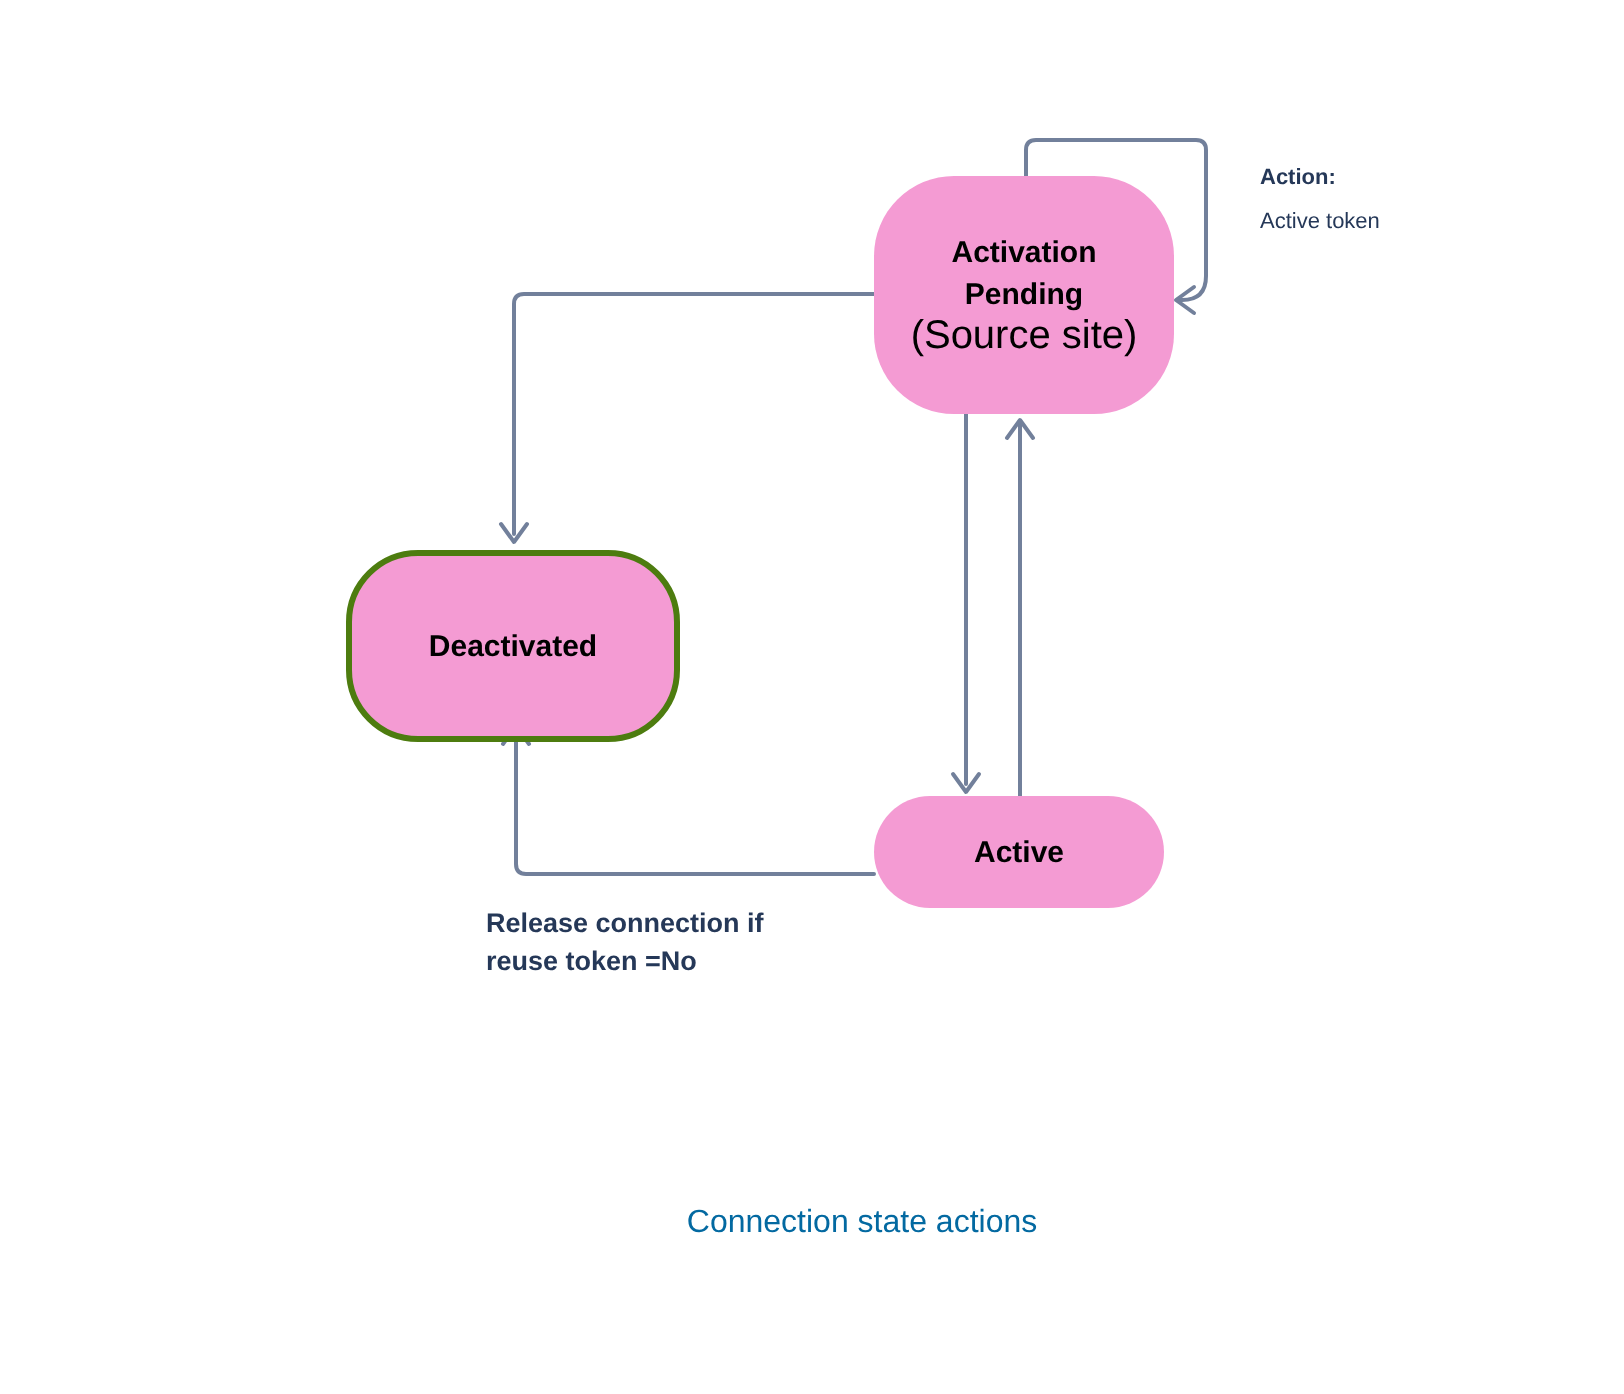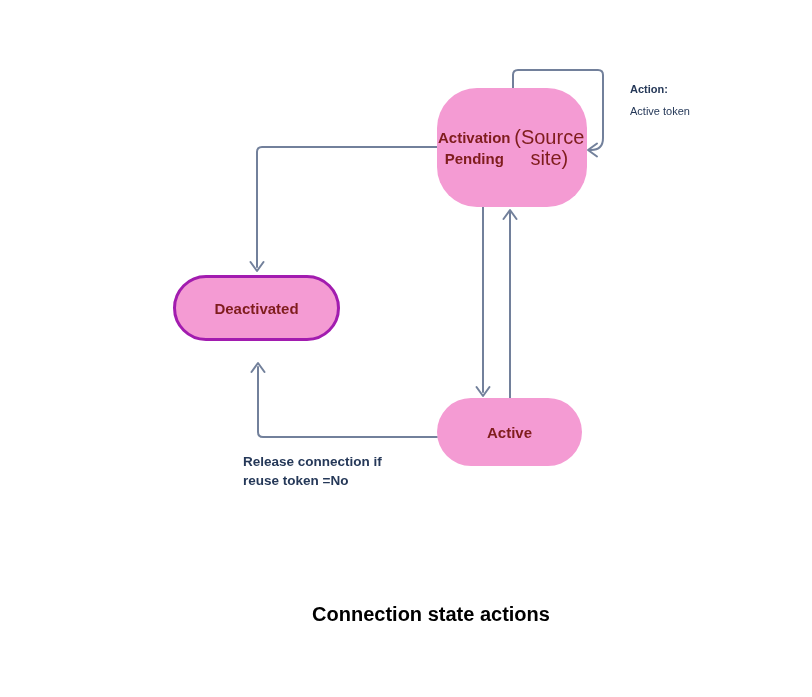--- a/index.html
+++ b/index.html
@@ -22,51 +22,51 @@
     fill: none;
     stroke: #72809B;
     stroke-width: 2;
     stroke-linecap: round;
     stroke-linejoin: round;
   }
   .node {
     position: absolute;
     background: #F49BD3;
     display: flex;
-    flex-direction: row;
+    flex-direction: column;
     align-items: center;
     justify-content: center;
     text-align: center;
-    color: #7f1d1d;
+    color: #000000;
   }
   .node-label {
     font-weight: bold;
     font-size: 15px;
     line-height: 21px;
   }
   .node-sublabel {
     font-weight: normal;
     font-size: 20px;
     line-height: 21px;
   }
   .node-activation-pending {
     left: 437px; top: 88px;
     width: 150px; height: 119px;
     border-radius: 40px;
   }
   .node-activation-pending .node-label { width: 112px; }
   .node-deactivated {
     left: 173px; top: 275px;
-    width: 167px; height: 66px;
+    width: 167px; height: 96px;
     border-radius: 36px;
-    border: 3px solid #a21caf;
+    border: 3px solid #4d7c0f;
   }
   .node-active {
     left: 437px; top: 398px;
-    width: 145px; height: 68px;
+    width: 145px; height: 56px;
     border-radius: 36px;
   }
   .edge-label {
     position: absolute;
     color: #253858;
     font-size: 13.5px;
     line-height: 18.5px;
     font-weight: bold;
   }
   .label-action {
@@ -86,23 +86,23 @@
   .label-release-no {
     left: 243px; top: 453px;
     width: 165px;
     text-align: left;
   }
   .diagram-title {
     position: absolute;
     left: 276px; top: 603px;
     width: 310px;
     text-align: center;
-    color: #000000;
-    font-weight: bold;
-    font-size: 20px;
+    color: #0369a1;
+    font-weight: normal;
+    font-size: 16px;
   }
 </style>
 </head>
 <body>
 
 <div class="canvas">
 
   <svg class="edges-layer" viewBox="0 0 812 697" xmlns="http://www.w3.org/2000/svg">
 
     <path d="M 437 147 H 262 Q 257 147 257 152 V 267"></path>

